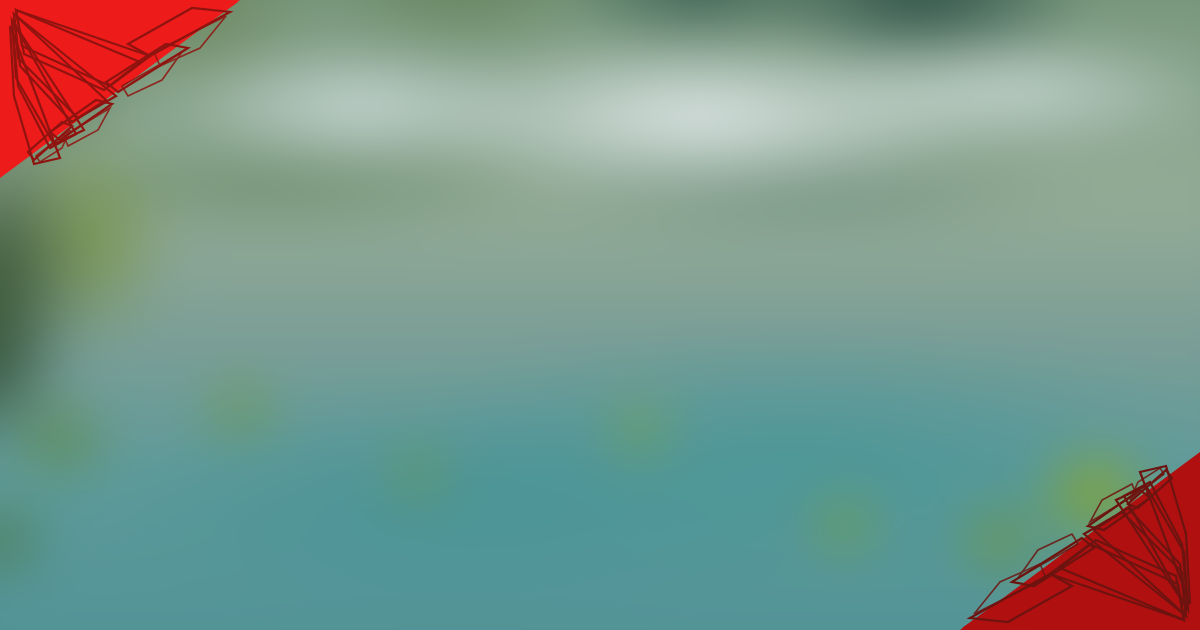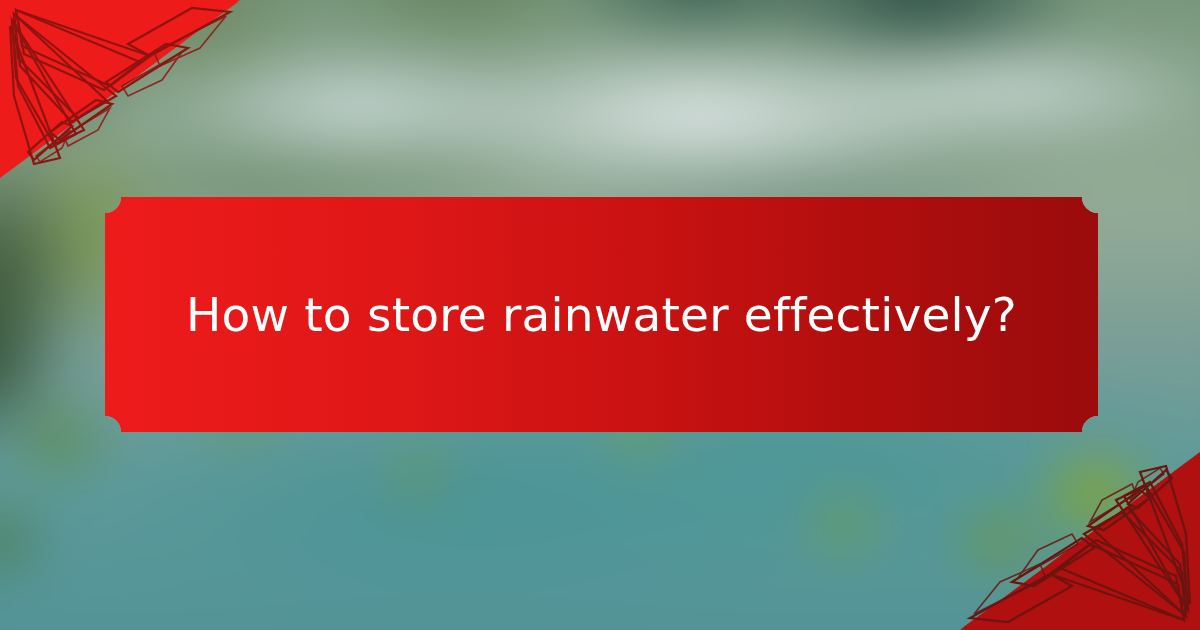--- a/index.html
+++ b/index.html
@@ -147,17 +147,14 @@
       </g>
       <g fill="none" stroke="#6d1410" stroke-width="1.6" opacity="0.85">
         <path d="M154,52 L226,16 L200,48 L160,66 Z"></path>
         <path d="M122,86 L182,52 L162,80 L128,96 Z"></path>
         <path d="M64,136 L110,108 L98,130 L68,146 Z"></path>
         <path d="M36,156 L70,130 L62,148 L40,162 Z"></path>
       </g>
     </g>
   </svg>
 
-  <div class="banner">
-    <div class="banner-title">How to store rainwater effectively?</div>
-  </div>
 
 </div>
 
 </body></html>

